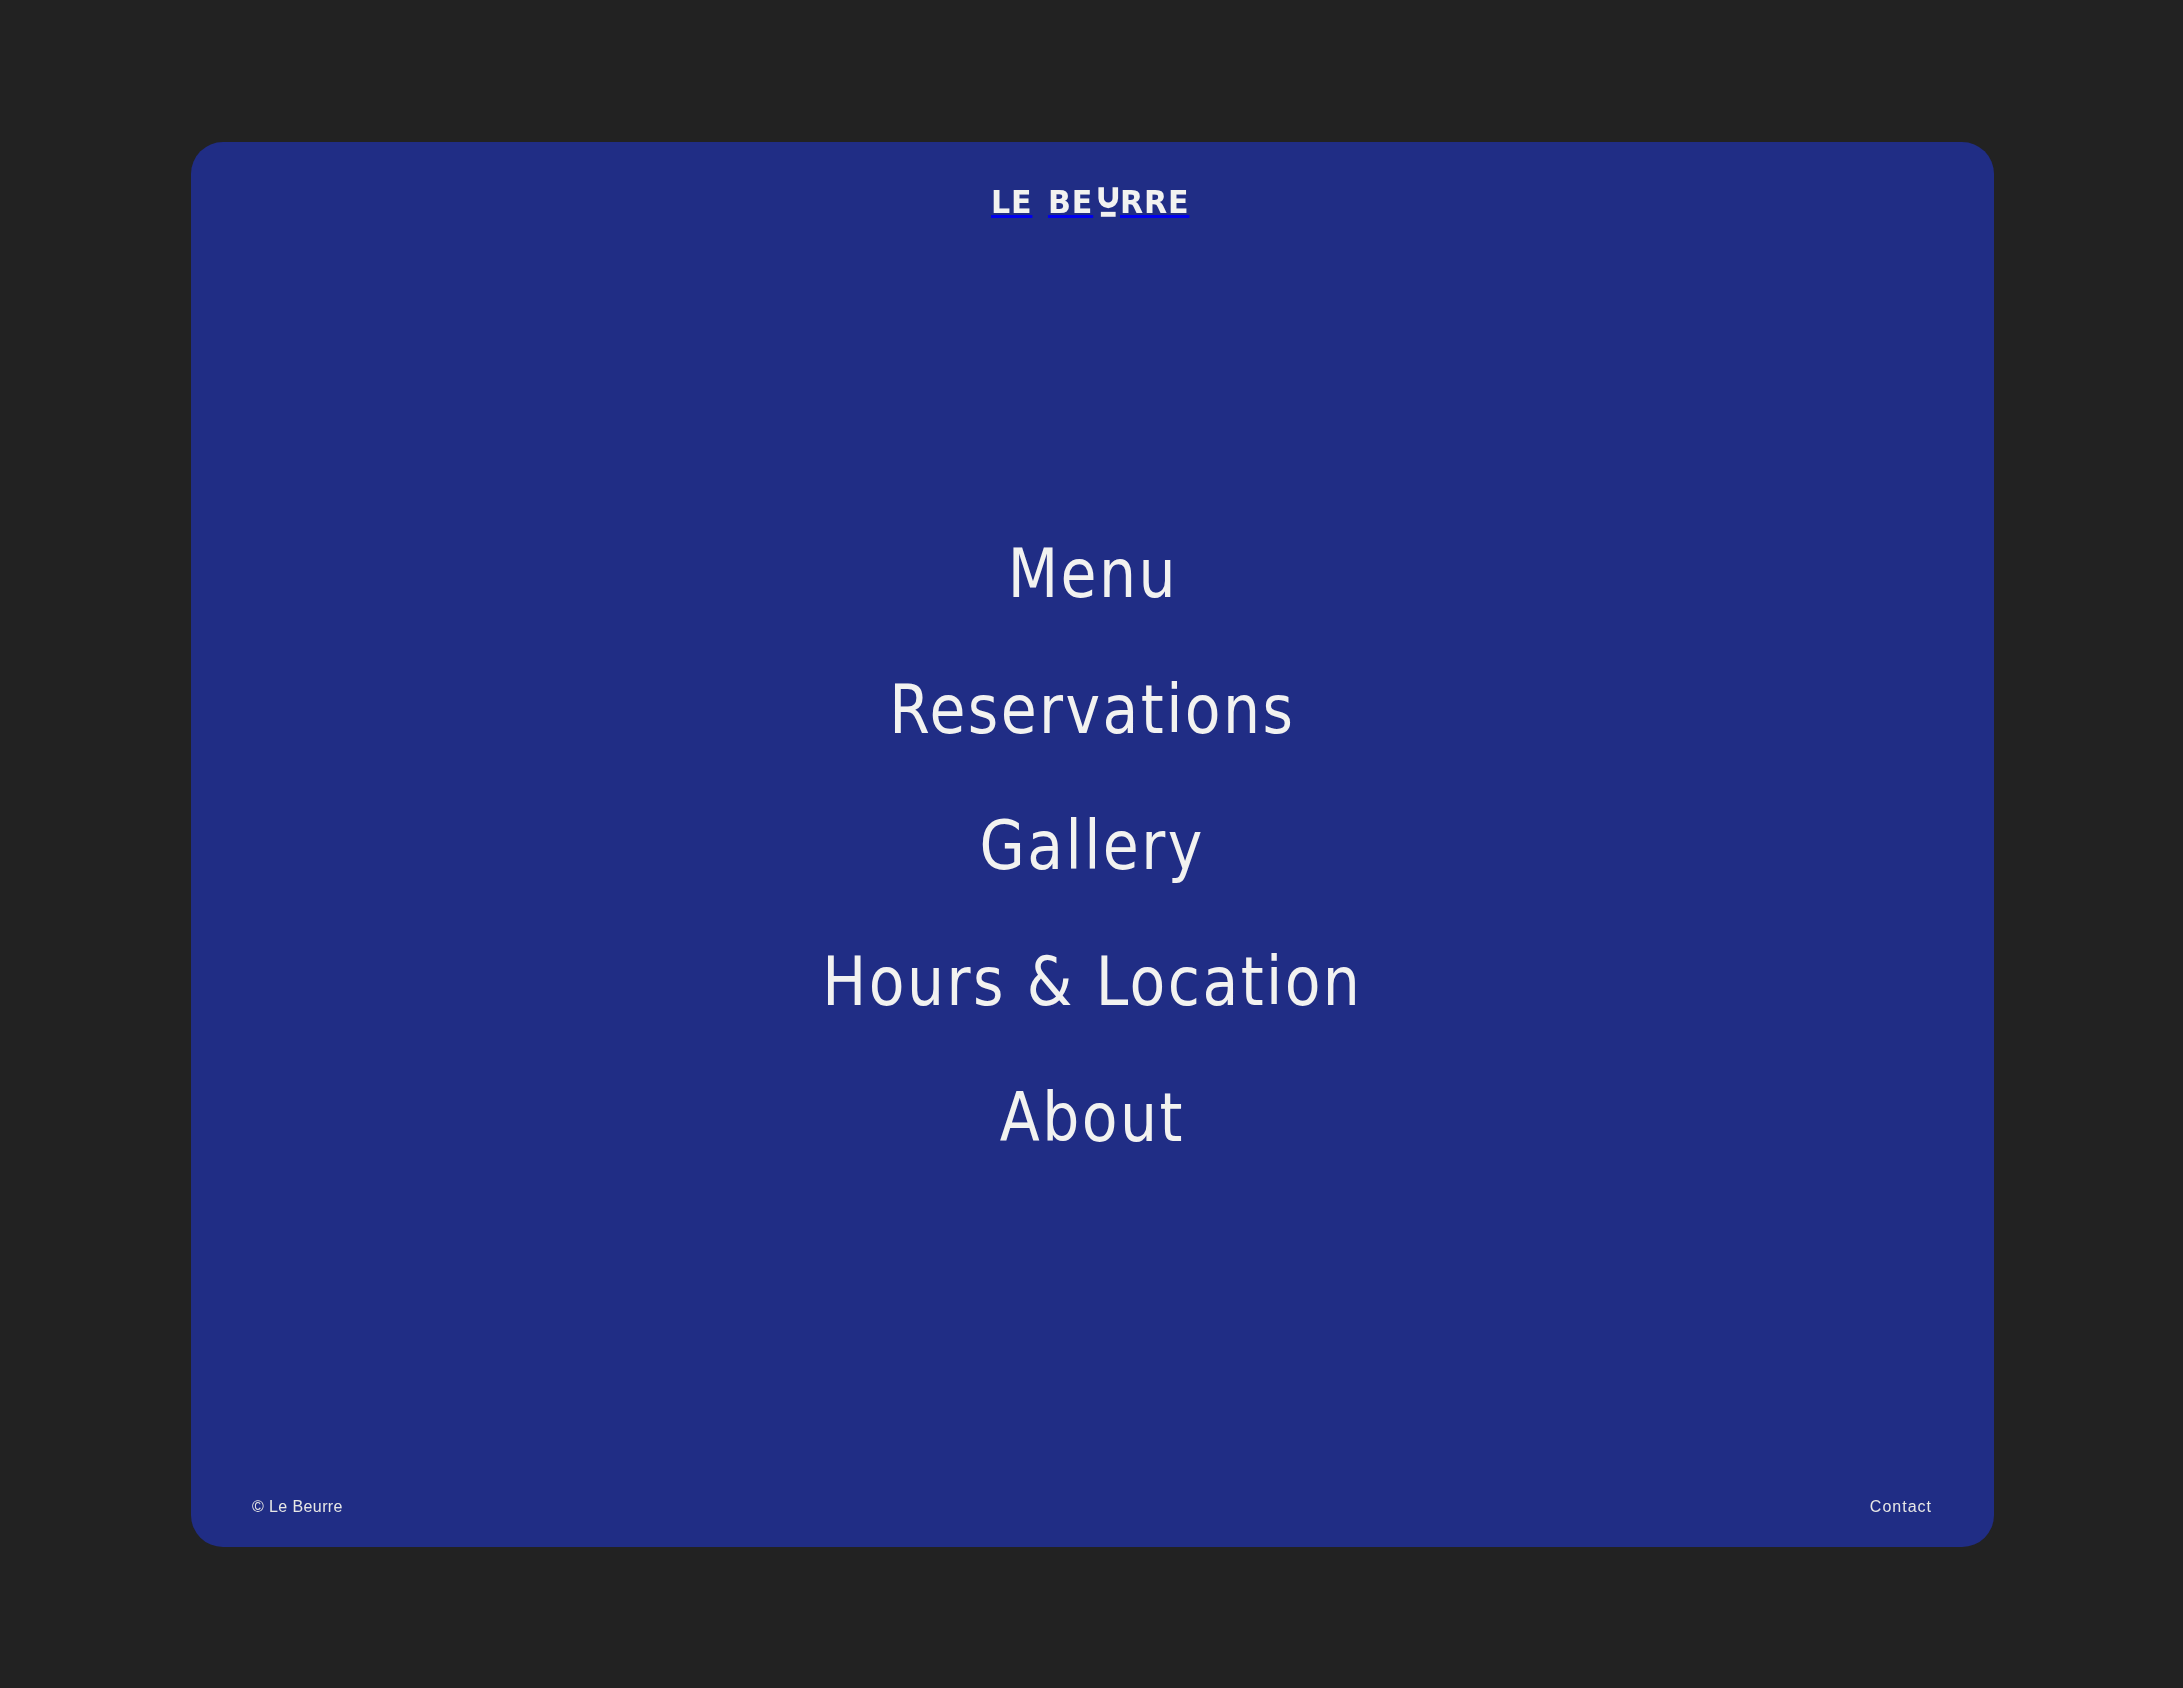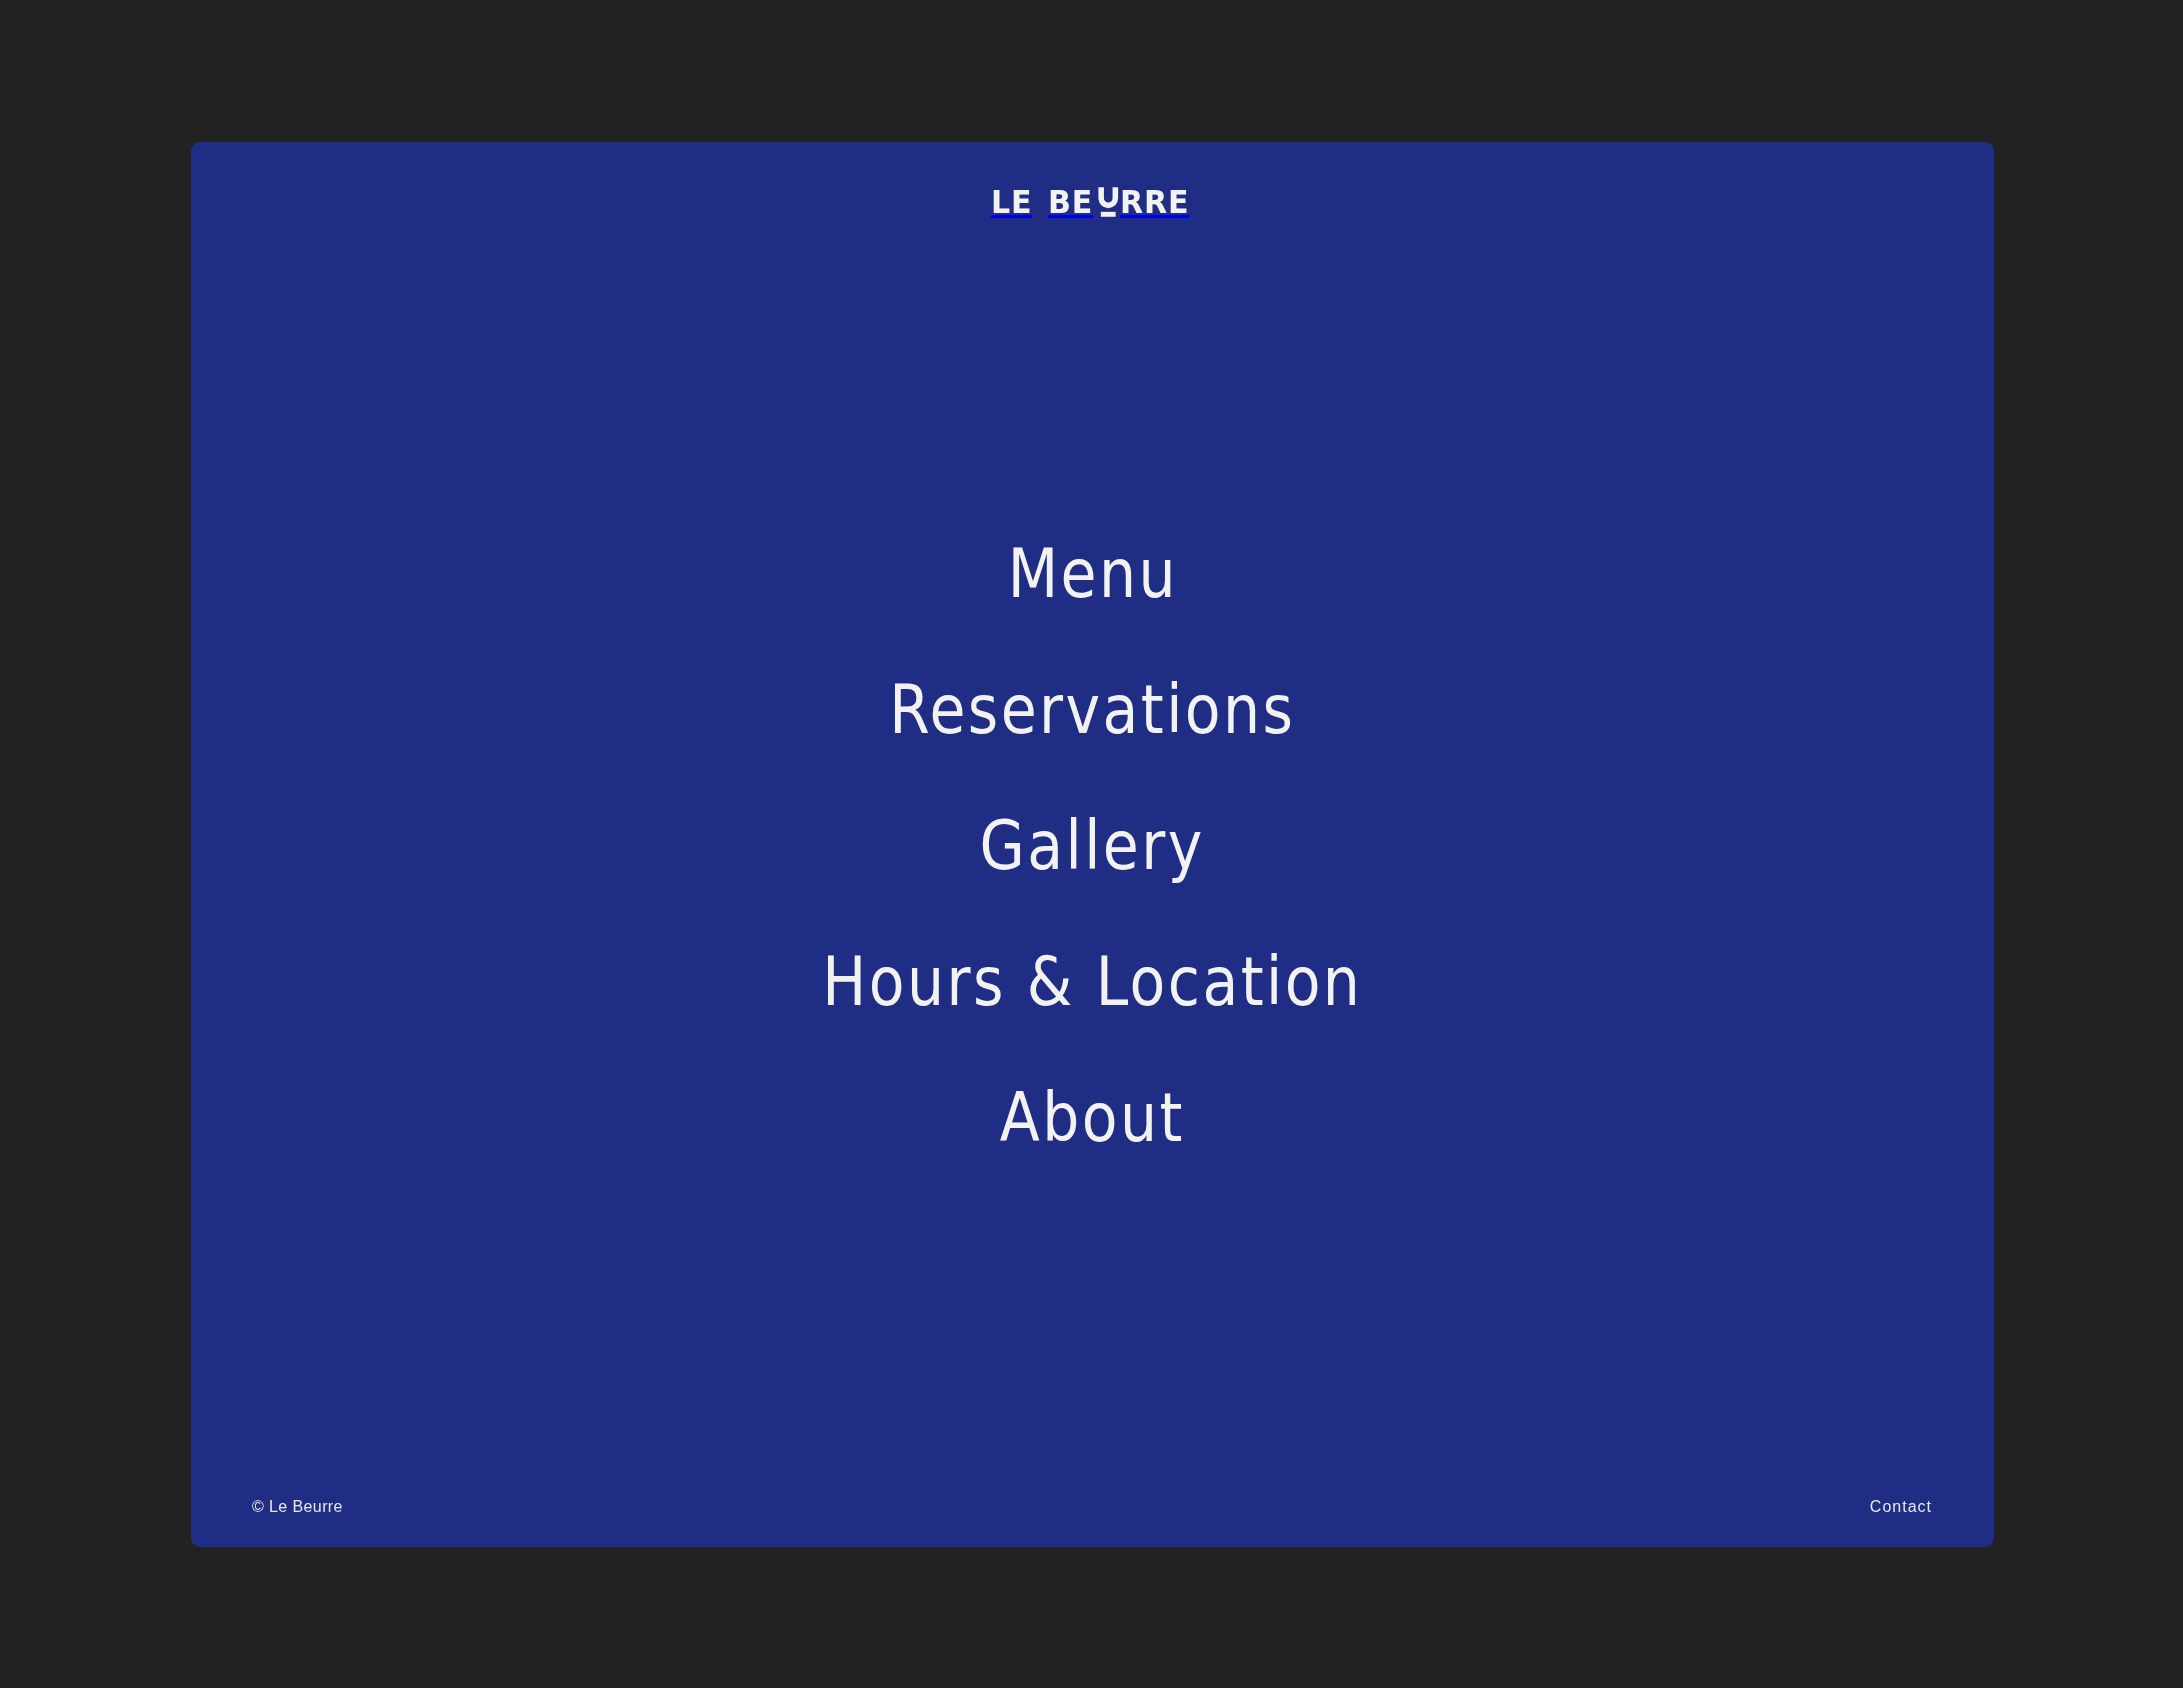--- a/index.html
+++ b/index.html
@@ -22,21 +22,21 @@
   }
 
   
   .card {
     position: absolute;
     left: 191px;
     top: 142px;
     width: 1803px;
     height: 1405px;
     background: #202D85;
-    border-radius: 9px;
+    border-radius: 32px;
     box-sizing: border-box;
     display: flex;
     flex-direction: column;
   }
 
   
   .header {
     position: absolute;
     top: 0;
     left: 0;

